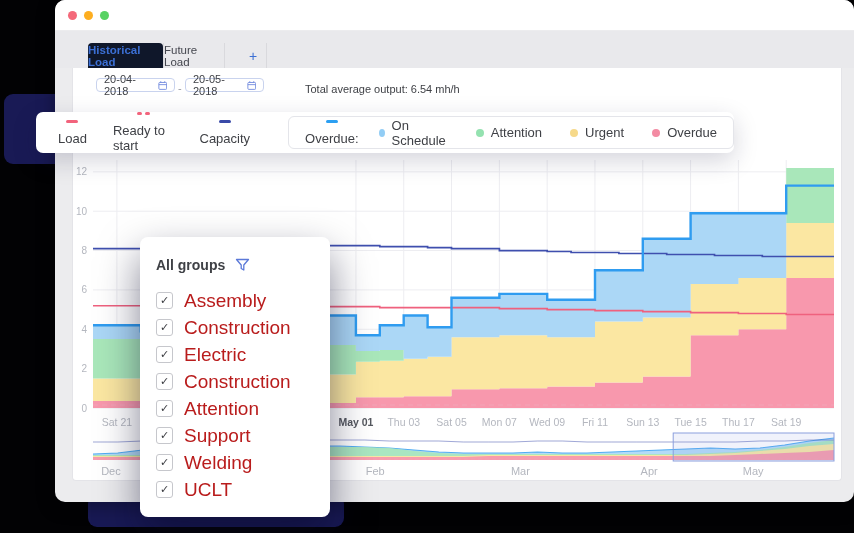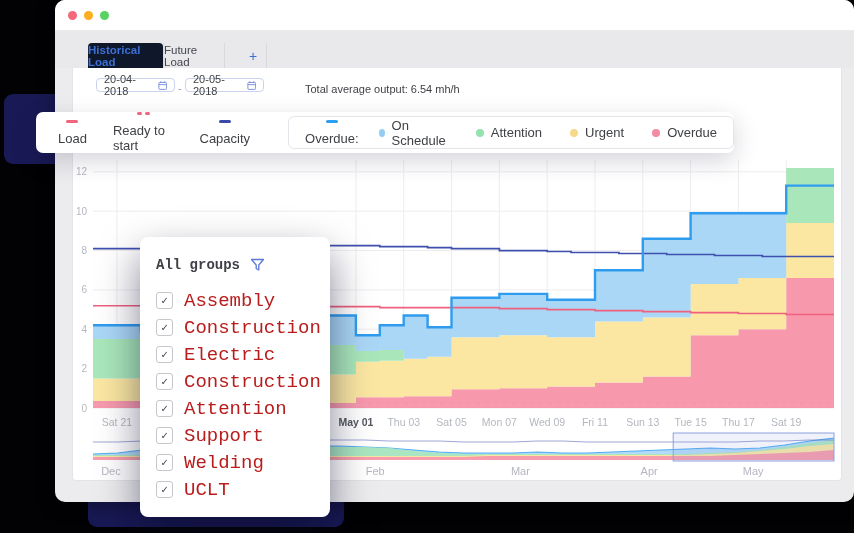--- a/index.html
+++ b/index.html
@@ -39,21 +39,21 @@
   .dash{width:12px;height:3px;border-radius:2px;}
   .dashed{display:flex;gap:3px;}
   .dashed i{display:block;width:5px;height:3px;border-radius:1.5px;}
   #output-box{display:flex;align-items:center;border:1px solid #e4e5ea;border-radius:6px;height:31px;
               padding:0 16px;margin-left:12px;gap:20px;}
   .status-item{display:flex;align-items:center;gap:7px;font-size:13px;color:#3f4146;}
   .dot8{width:8px;height:8px;border-radius:50%;}
 
   
   #filter-panel{position:absolute;left:140px;top:237px;width:190px;height:280px;background:#fff;border-radius:8px;
-                box-shadow:0 18px 40px rgba(8,8,40,.5);z-index:40;box-sizing:border-box;padding:20px 0 0 16px;font-family:Liberation Mono, monospace;}
+                box-shadow:0 18px 40px rgba(8,8,40,.5);z-index:40;box-sizing:border-box;padding:20px 0 0 16px;}
   #filter-title-row{display:flex;align-items:center;gap:10px;margin-bottom:14px;}
   #filter-title{font-size:14px;font-weight:bold;color:#3f4146;}
   .group-row{display:flex;align-items:center;gap:11px;height:27px;}
   .checkbox{width:15px;height:15px;border:1px solid #c6c7cc;border-radius:3px;display:flex;align-items:center;
             justify-content:center;font-size:11px;color:#3a3b40;background:#fff;}
   .group-label{font-size:19px;color:#b91c1c;}
 
   svg text{font-family:"Liberation Sans",sans-serif;}
 </style>
 </head>

